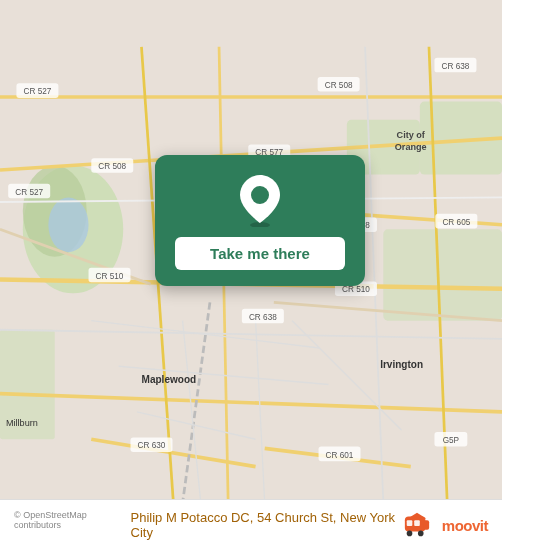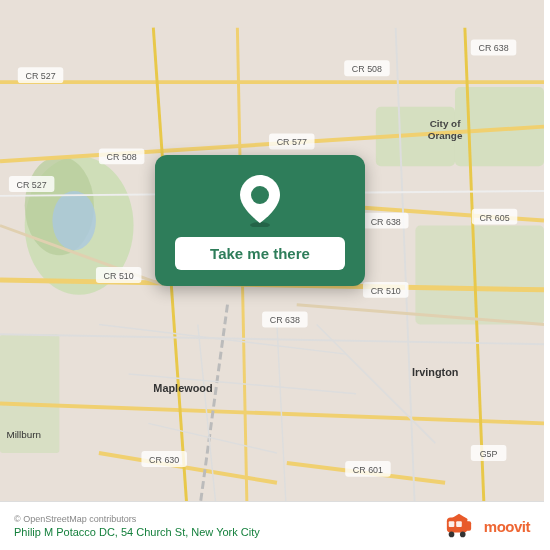--- a/index.html
+++ b/index.html
@@ -5,21 +5,21 @@
     * { margin: 0; padding: 0; box-sizing: border-box; }
     body {
       width: 550px;
       height: 550px;
       overflow: hidden;
       font-family: Arial, sans-serif;
       position: relative;
     }
 
     #map-container {
-      width: 544px;
+      width: 502px;
       height: 550px;
       position: relative;
       background-color: #e8e0d8;
       overflow: hidden;
     }
 
     
     #map-svg {
       position: absolute;
       top: 0; left: 0;
@@ -72,32 +72,32 @@
       background: white;
       padding: 10px 14px 10px 14px;
       display: flex;
       align-items: center;
       justify-content: space-between;
       border-top: 1px solid #ddd;
     }
 
     #bottom-left {
       display: flex;
-      flex-direction: column;
+      flex-direction: row;
       gap: 2px;
     }
 
     #attribution {
       font-size: 9px;
       color: #888;
     }
 
     #destination-text {
-      font-size: 11px;
-      color: #15803d;
+      font-size: 13px;
+      color: #a16207;
       font-weight: 500;
     }
 
     #moovit-logo {
       display: flex;
       align-items: center;
       gap: 11px;
     }
 
     #moovit-icon {

